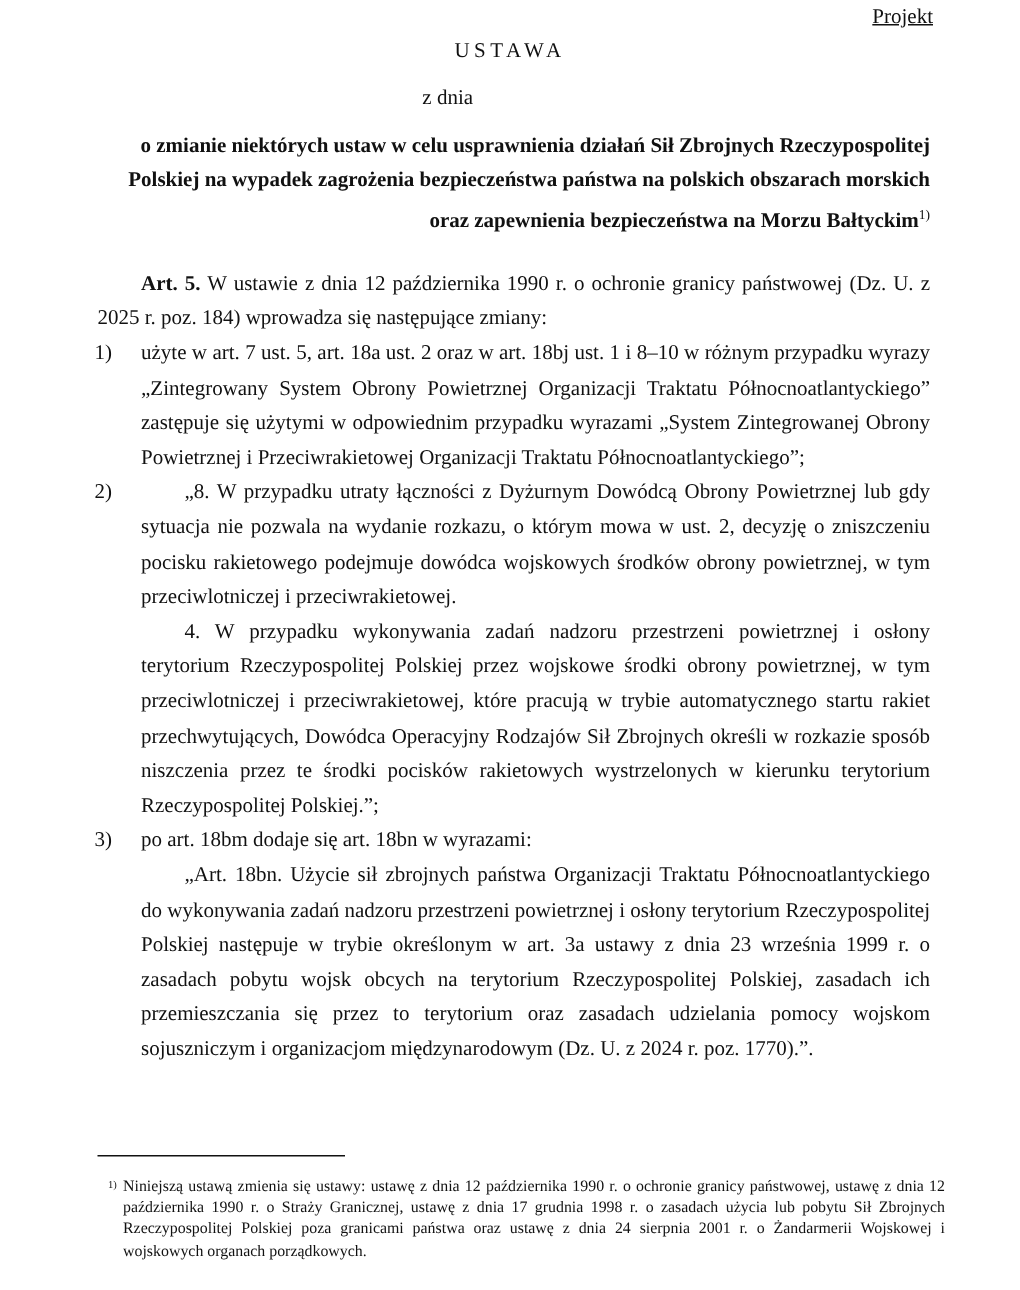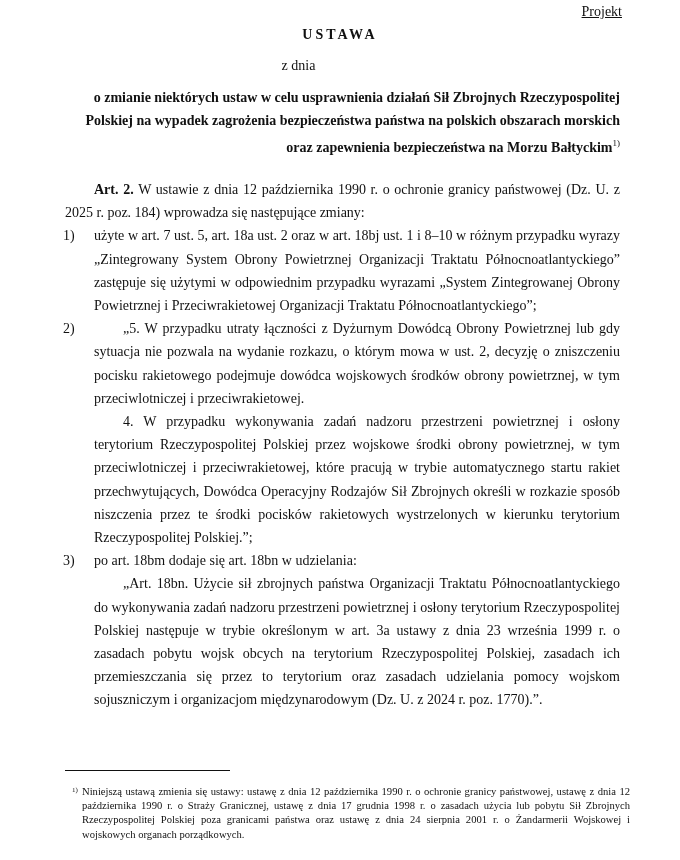--- a/index.html
+++ b/index.html
@@ -1,21 +1,21 @@
 <!DOCTYPE html>
 <html><head>
 <meta charset="utf-8">
 <style>
   html, body { margin: 0; padding: 0; background: #ffffff; }
   body { width: 680px; height: 860px; overflow: hidden; position: relative;
          font-family: "Liberation Serif", serif; color: #111; }
   .page { position: absolute; left: 0; top: 0; width: 680px; height: 860px; }
   .projekt { position: absolute; right: 58px; top: 4px; font-size: 14px; text-decoration: underline; }
   .title { position: absolute; left: 0; width: 680px; top: 27px; text-align: center;
-           font-weight: bold; font-size: 14px; letter-spacing: 3px; }
+           font-weight: normal; font-size: 14px; letter-spacing: 3px; }
   .zdnia { position: absolute; left: 0; width: 597px; top: 58px; text-align: center; font-size: 14px; }
   .subject { position: absolute; left: 60px; width: 560px; top: 86px; text-align: right;
              font-weight: bold; font-size: 14px; line-height: 23px; }
   .subject sup { font-weight: normal; font-size: 9px; }
   .body { position: absolute; left: 65px; width: 555px; top: 178px; font-size: 14px; line-height: 23.2px; }
   .p { text-align: justify; margin: 0; }
   .indent { text-indent: 29px; }
   .item { position: relative; padding-left: 29px; text-align: justify; }
   .item .num { position: absolute; left: -2px; top: 0; }
   .quote { text-indent: 29px; text-align: justify; }
@@ -27,36 +27,36 @@
 </head>
 <body>
 
 <div class="page">
   <div class="projekt">Projekt</div>
   <div class="title">USTAWA</div>
   <div class="zdnia">z dnia</div>
   <div class="subject"><span>o zmianie niektórych ustaw w celu usprawnienia działań Sił Zbrojnych Rzeczypospolitej Polskiej na wypadek zagrożenia bezpieczeństwa państwa na polskich obszarach morskich oraz zapewnienia bezpieczeństwa na Morzu Bałtyckim</span><sup>1)</sup></div>
 
   <div class="body">
-    <p class="p indent"><b>Art. 2.</b> <span>W ustawie z dnia 12 października 1990 r. o ochronie granicy państwowej (Dz. U. z 2025 r. poz. 184) wprowadza się następujące zmiany:</span></p>
+    <p class="p indent"><b>Art. 5.</b> <span>W ustawie z dnia 12 października 1990 r. o ochronie granicy państwowej (Dz. U. z 2025 r. poz. 184) wprowadza się następujące zmiany:</span></p>
 
     <div class="item">
       <span class="num">1)</span>
       <div>użyte w art. 7 ust. 5, art. 18a ust. 2 oraz w art. 18bj ust. 1 i 8–10 w różnym przypadku wyrazy „Zintegrowany System Obrony Powietrznej Organizacji Traktatu Północnoatlantyckiego” zastępuje się użytymi w odpowiednim przypadku wyrazami „System Zintegrowanej Obrony Powietrznej i Przeciwrakietowej Organizacji Traktatu Północnoatlantyckiego”;</div>
     </div>
 
     <div class="item">
       <span class="num">2)</span>
-      <div class="quote">„5. W przypadku utraty łączności z Dyżurnym Dowódcą Obrony Powietrznej lub gdy sytuacja nie pozwala na wydanie rozkazu, o którym mowa w ust. 2, decyzję o zniszczeniu pocisku rakietowego podejmuje dowódca wojskowych środków obrony powietrznej, w tym przeciwlotniczej i przeciwrakietowej.</div>
+      <div class="quote">„8. W przypadku utraty łączności z Dyżurnym Dowódcą Obrony Powietrznej lub gdy sytuacja nie pozwala na wydanie rozkazu, o którym mowa w ust. 2, decyzję o zniszczeniu pocisku rakietowego podejmuje dowódca wojskowych środków obrony powietrznej, w tym przeciwlotniczej i przeciwrakietowej.</div>
       <div class="quote">4. W przypadku wykonywania zadań nadzoru przestrzeni powietrznej i osłony terytorium Rzeczypospolitej Polskiej przez wojskowe środki obrony powietrznej, w tym przeciwlotniczej i przeciwrakietowej, które pracują w trybie automatycznego startu rakiet przechwytujących, Dowódca Operacyjny Rodzajów Sił Zbrojnych określi w rozkazie sposób niszczenia przez te środki pocisków rakietowych wystrzelonych w kierunku terytorium Rzeczypospolitej Polskiej.”;</div>
     </div>
 
     <div class="item">
       <span class="num">3)</span>
-      <div>po art. 18bm dodaje się art. 18bn w udzielania:</div>
+      <div>po art. 18bm dodaje się art. 18bn w wyrazami:</div>
       <div class="quote">„Art. 18bn. Użycie sił zbrojnych państwa Organizacji Traktatu Północnoatlantyckiego do wykonywania zadań nadzoru przestrzeni powietrznej i osłony terytorium Rzeczypospolitej Polskiej następuje w trybie określonym w art. 3a ustawy z dnia 23 września 1999 r. o zasadach pobytu wojsk obcych na terytorium Rzeczypospolitej Polskiej, zasadach ich przemieszczania się przez to terytorium oraz zasadach udzielania pomocy wojskom sojuszniczym i organizacjom międzynarodowym (Dz. U. z 2024 r. poz. 1770).”.</div>
     </div>
   </div>
 
   <div class="fnline"></div>
   <div class="footnote">
     <sup>1)</sup>
     <span>Niniejszą ustawą zmienia się ustawy: ustawę z dnia 12 października 1990 r. o ochronie granicy państwowej, ustawę z dnia 12 października 1990 r. o Straży Granicznej, ustawę z dnia 17 grudnia 1998 r. o zasadach użycia lub pobytu Sił Zbrojnych Rzeczypospolitej Polskiej poza granicami państwa oraz ustawę z dnia 24 sierpnia 2001 r. o Żandarmerii Wojskowej i wojskowych organach porządkowych.</span>
   </div>
 </div>

